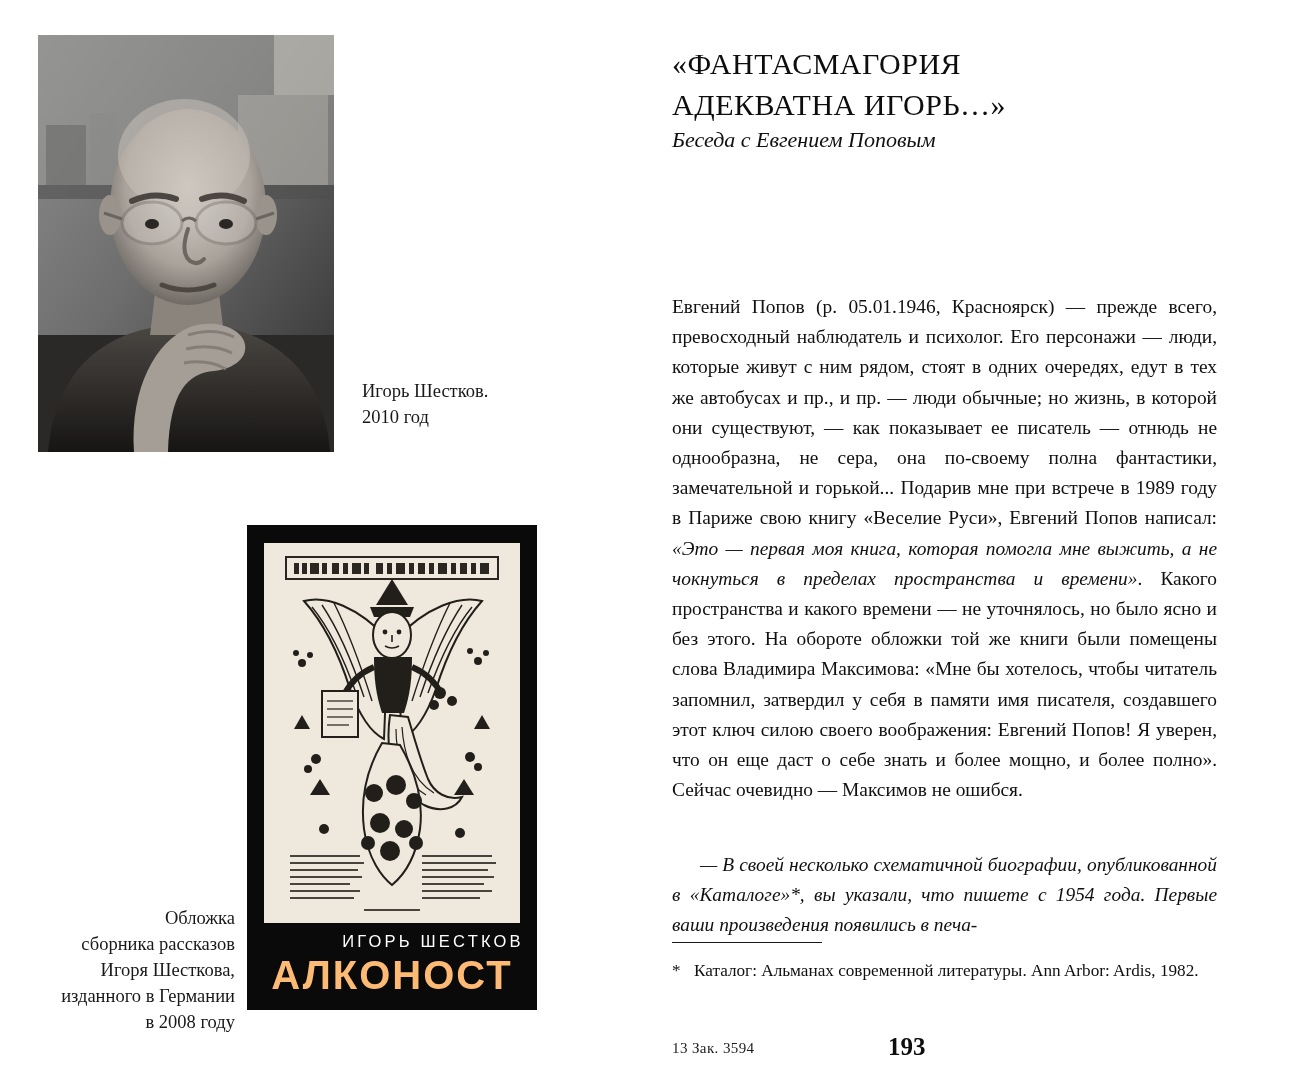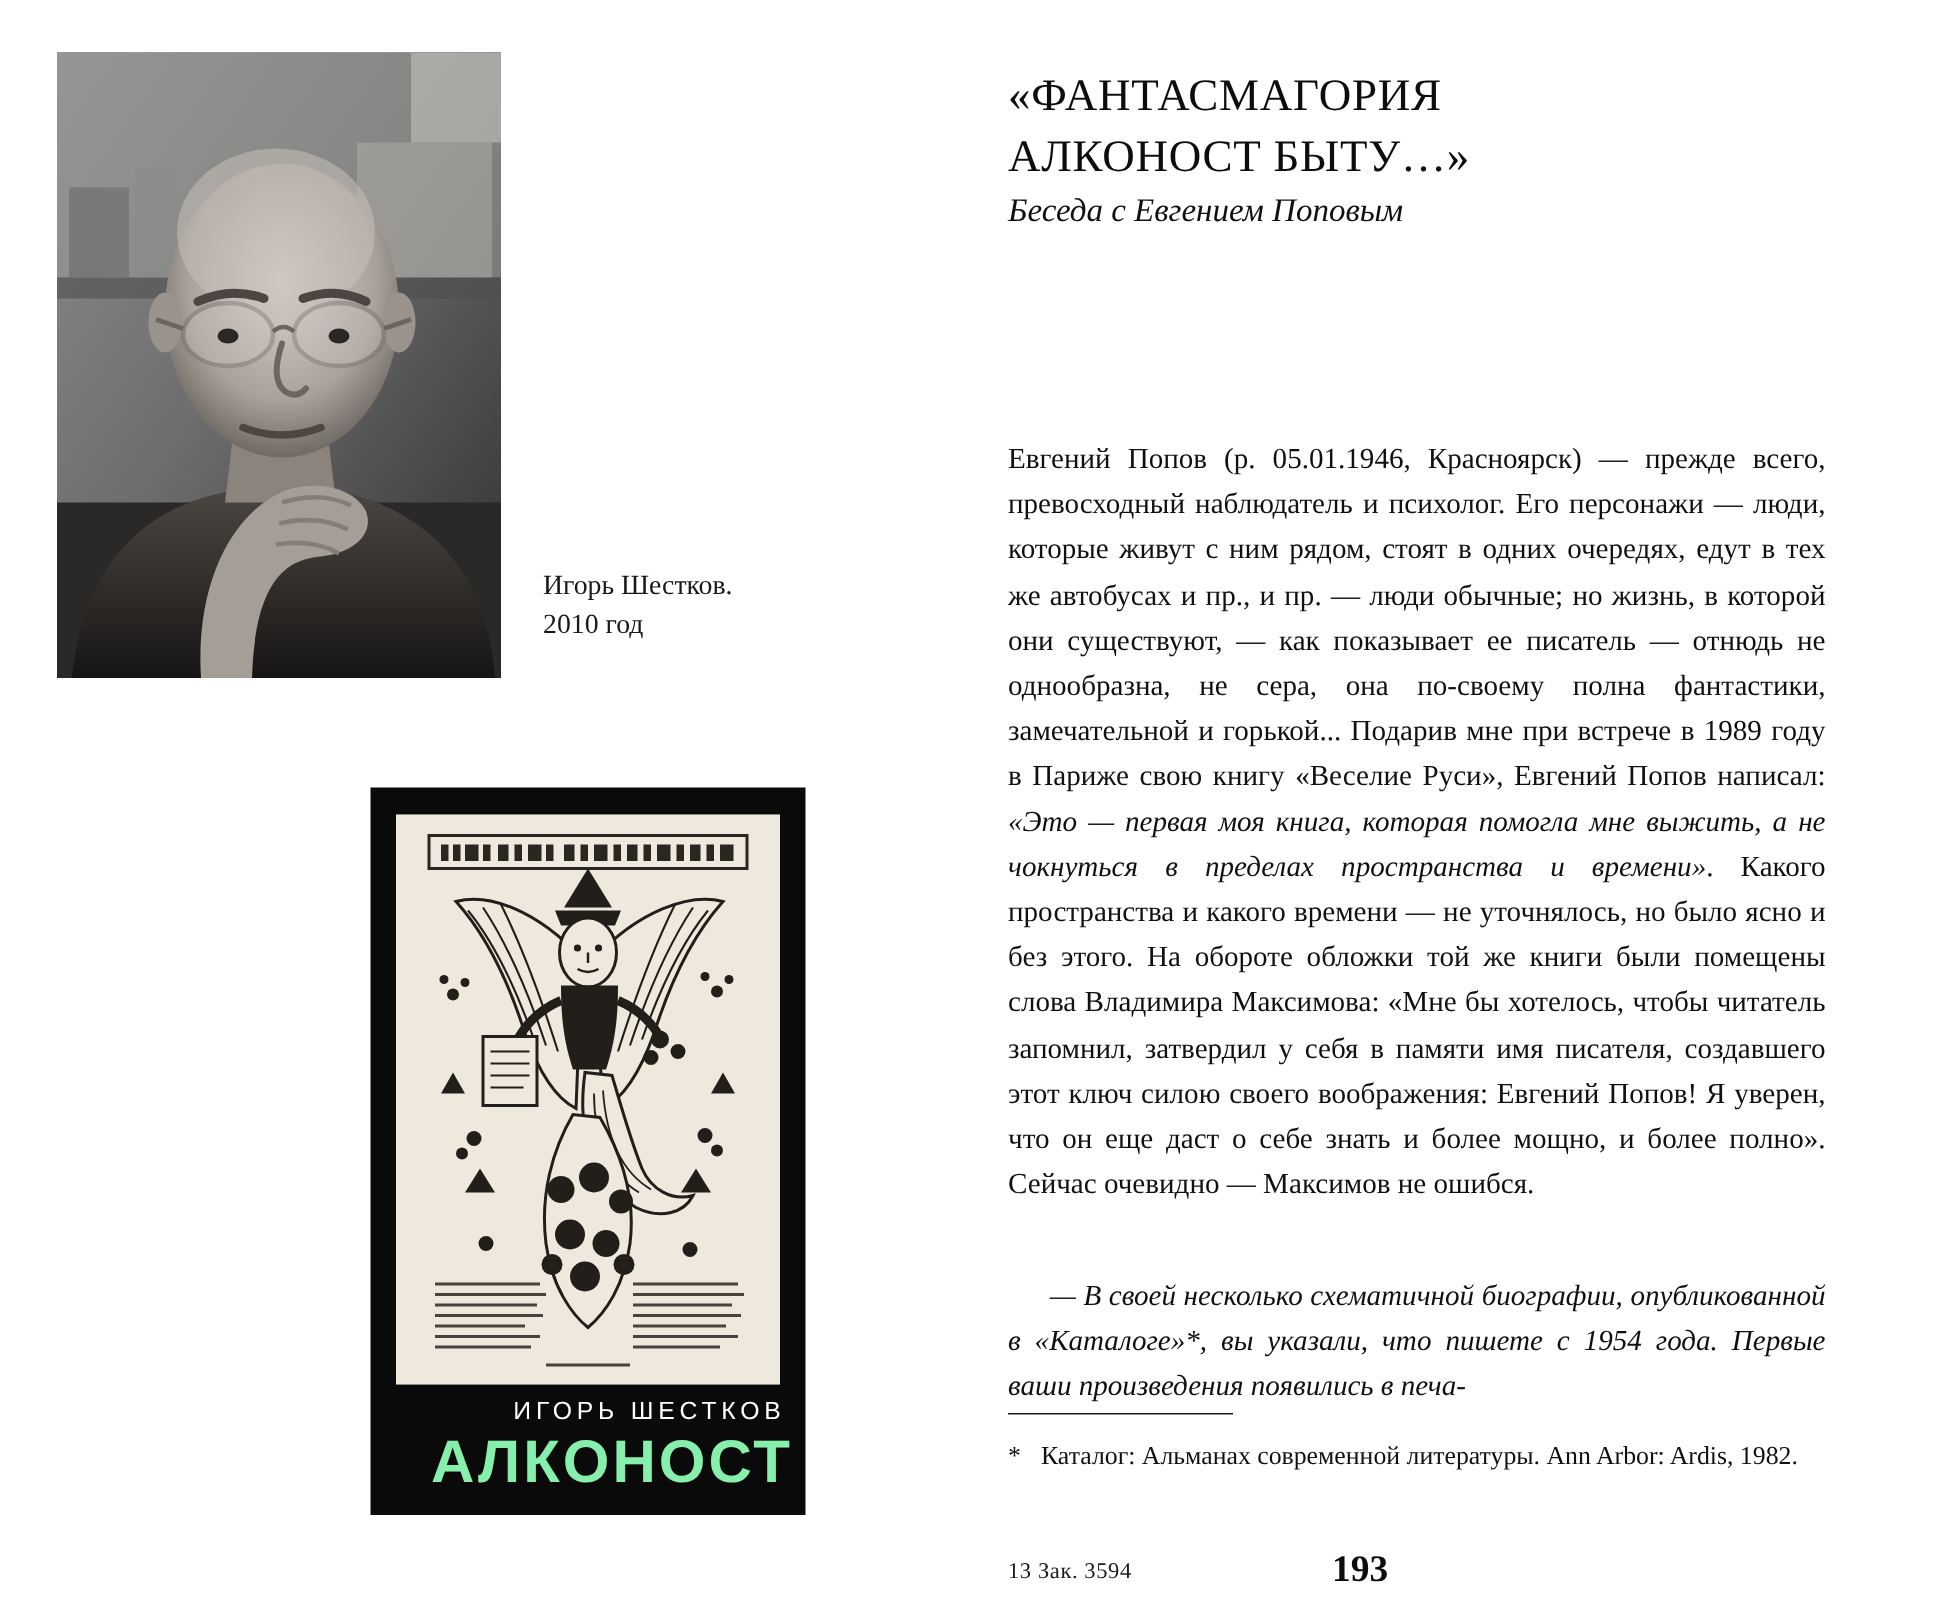--- a/index.html
+++ b/index.html
@@ -82,26 +82,25 @@
     font-size: 16.5px;
     letter-spacing: 3.2px;
     padding-left: 41px;
   }
   .bookcover .bk-title {
     position: absolute;
     left: 0;
     top: 428px;
     width: 290px;
     text-align: center;
-    color: #86efac;
+    color: #fdba74;
     font-family: "Liberation Sans", sans-serif;
     font-size: 40px;
     font-weight: bold;
     letter-spacing: 2px;
-    padding-left: 16px;
   }
 
   .cover-caption {
     position: absolute;
     left: 20px;
     top: 905px;
     width: 215px;
     text-align: right;
     font-size: 18.5px;
     line-height: 26px;
@@ -404,27 +403,34 @@
               <rect x="158" y="354" width="58" height="2"></rect>
             </g>
             <rect x="100" y="366" width="56" height="2"></rect>
           </g>
         </svg>
       </div>
       <div class="bk-author">ИГОРЬ ШЕСТКОВ</div>
       <div class="bk-title">АЛКОНОСТ</div>
     </div>
 
+    <div class="cover-caption">
+      <div>Обложка</div>
+      <div>сборника рассказов</div>
+      <div>Игоря Шесткова,</div>
+      <div>изданного в Германии</div>
+      <div>в 2008 году</div>
+    </div>
   </div>
 
   <div class="right-col">
 
     <div class="article-title">
       <span class="ln">«ФАНТАСМАГОРИЯ</span>
-      <span class="ln">АЛКОНОСТ БЫТУ…»</span>
+      <span class="ln">АДЕКВАТНА ИГОРЬ…»</span>
     </div>
 
     <div class="article-subtitle">Беседа с Евгением Поповым</div>
 
     <div class="body-text">
       <p>
         <span>Евгений Попов (р. 05.01.1946, Красноярск) — прежде всего, превосходный наблюдатель и психолог. Его персонажи — люди, которые живут с ним рядом, стоят в одних очередях, едут в тех же автобусах и пр., и пр. — люди обычные; но жизнь, в которой они существуют, — как показывает ее писатель — отнюдь не однообразна, не сера, она по-своему полна фантастики, замечательной и горькой... Подарив мне при встрече в 1989 году в Париже свою книгу «Веселие Руси», Евгений Попов написал: </span><span class="it">«Это — первая моя книга, которая помогла мне выжить, а не чокнуться в пределах пространства и времени»</span><span>. Какого пространства и какого времени — не уточнялось, но было ясно и без этого. На обороте обложки той же книги были помещены слова Владимира Максимова: «Мне бы хотелось, чтобы читатель запомнил, затвердил у себя в памяти имя писателя, создавшего этот ключ силою своего воображения: Евгений Попов! Я уверен, что он еще даст о себе знать и более мощно, и более полно». Сейчас очевидно — Максимов не ошибся.</span>
       </p>
     </div>
 

